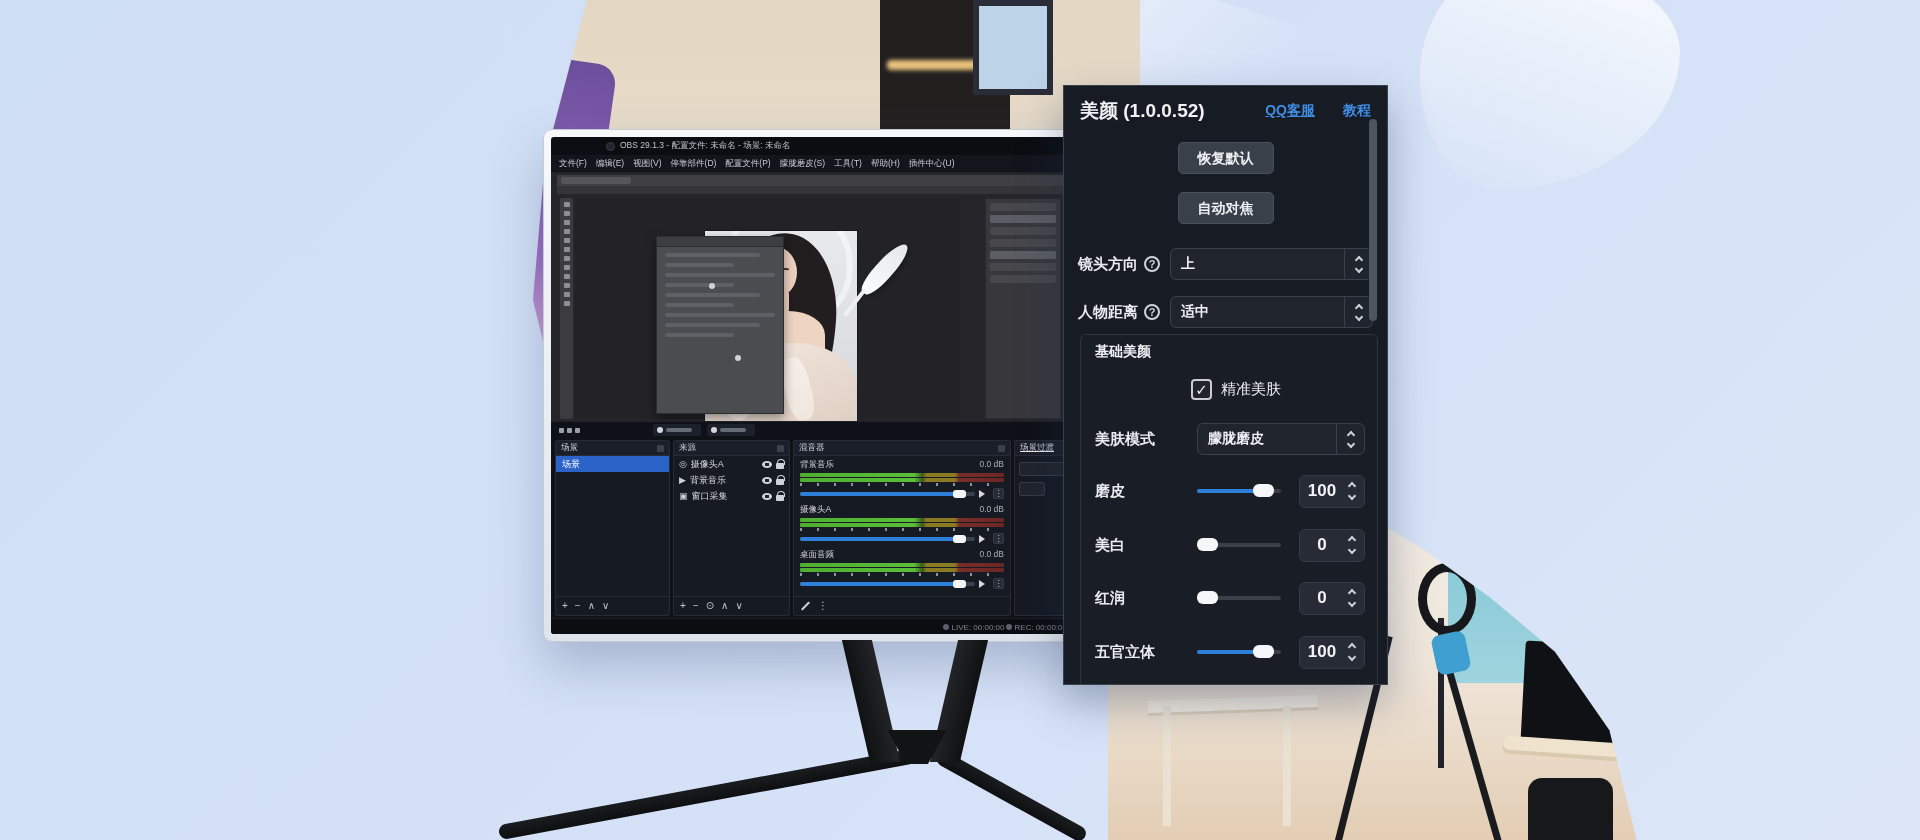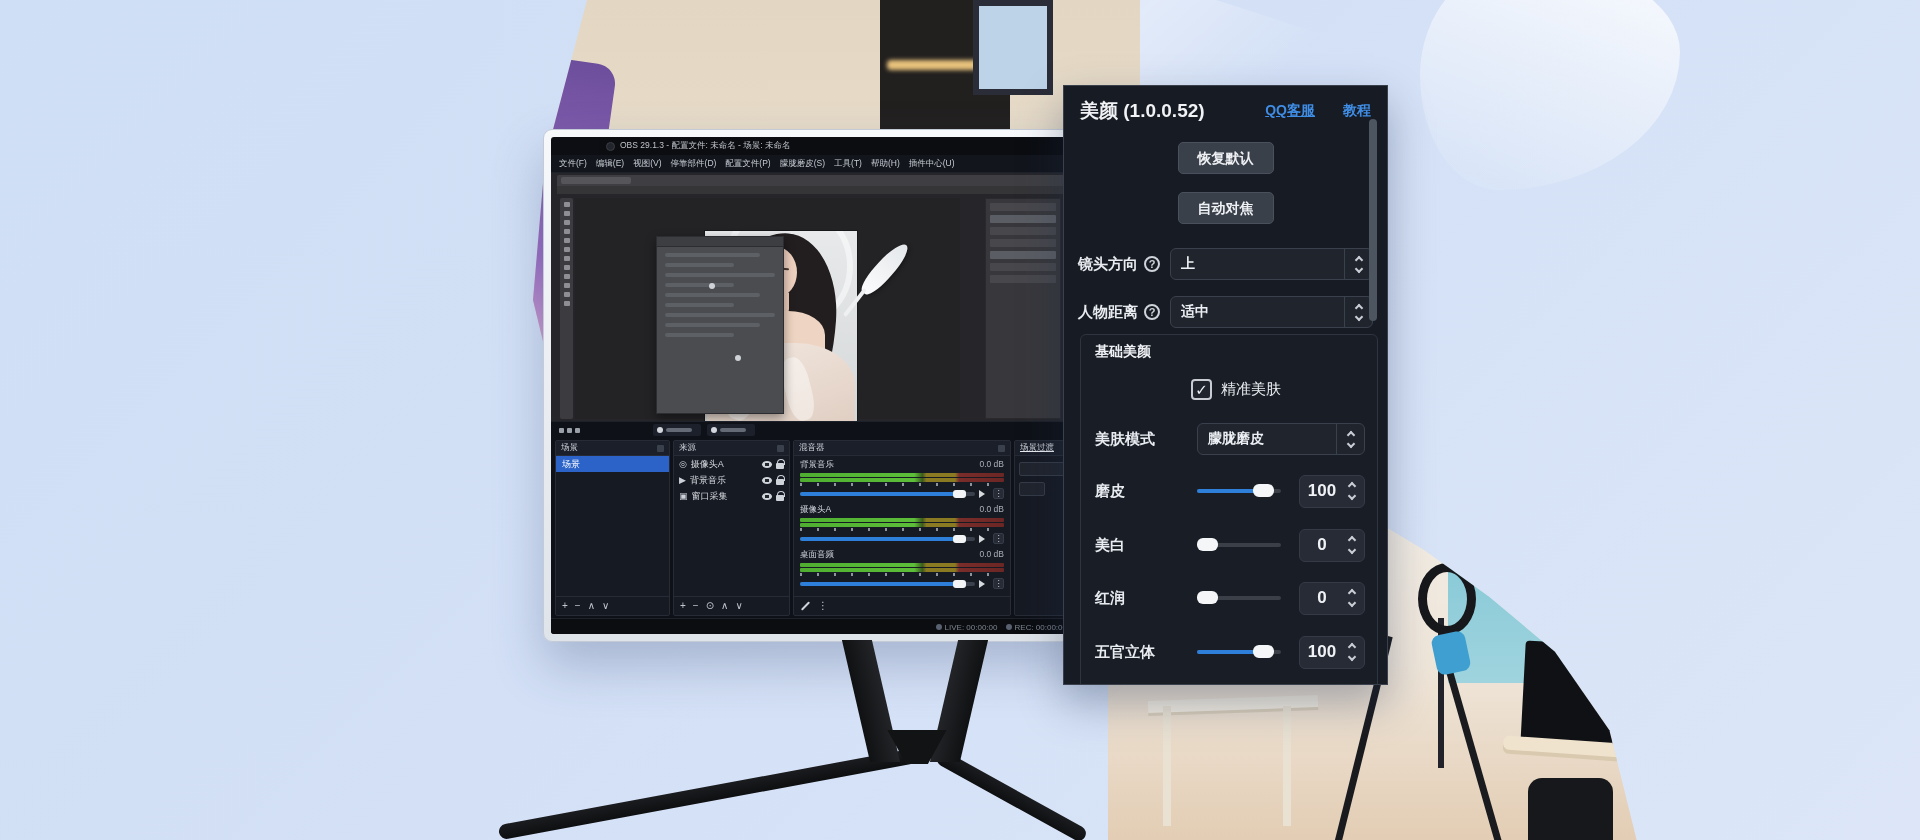--- a/index.html
+++ b/index.html
@@ -131,21 +131,21 @@
   .chan .db{color:#aab0b9;}
   .meter{height:4px;border-radius:1px;margin-bottom:1px;
     background:linear-gradient(90deg,#4fae30 0%,#5cbe39 56%,#3c5b1c 60%,#8a7a22 62%,#8a7a22 76%,#7a2d2a 78%,#6b2624 100%);}
   .ticks{height:3px;margin-bottom:2px;background:repeating-linear-gradient(90deg,#8e949e 0 2px,transparent 2px 17px);}
   .vol{display:flex;align-items:center;gap:4px;}
   .vol .vtrack{position:relative;flex:1;height:4px;background:#3b414c;border-radius:2px;}
   .vol .vfill{position:absolute;left:0;top:0;height:100%;width:93%;background:#2e7fd9;border-radius:2px;}
   .vol .vhandle{position:absolute;top:-2px;left:calc(93% - 10px);width:13px;height:8px;background:#f2f4f6;border-radius:3px;}
   .spk{width:0;height:0;border:4px solid transparent;border-right:6px solid #d6d9de;transform:rotate(180deg);}
   .vbtn{width:11px;height:11px;background:#262b35;border:1px solid #353b47;border-radius:2px;color:#cfd3da;font-size:8px;display:flex;align-items:center;justify-content:center;}
-  .statusbar{height:17px;background:#0b0d11;border-top:1px solid #1d212a;display:flex;align-items:center;justify-content:flex-end;gap:8px;padding:0 8px;color:#7f858f;font-size:8px;}
+  .statusbar{height:17px;background:#0b0d11;border-top:1px solid #1d212a;display:flex;align-items:center;justify-content:flex-end;gap:1px;padding:0 8px;color:#7f858f;font-size:8px;}
   .statusbar b{width:6px;height:6px;border-radius:50%;background:#596070;display:inline-block;margin-right:3px;}
 
   
   .neckL{position:absolute;left:856px;top:640px;width:30px;height:122px;background:linear-gradient(90deg,#101113,#232427);transform:skewX(13deg);}
   .neckR{position:absolute;left:944px;top:640px;width:30px;height:122px;background:linear-gradient(90deg,#232427,#101113);transform:skewX(-13deg);}
   .hub{position:absolute;left:878px;top:730px;width:78px;height:34px;background:#121315;clip-path:polygon(12% 0,88% 0,64% 100%,36% 100%);}
   .legL{position:absolute;left:492px;top:748px;width:424px;height:15px;background:linear-gradient(180deg,#1b1c1f,#0e0f11);border-radius:8px;transform:rotate(-10.5deg);transform-origin:right center;}
   .legR{position:absolute;left:938px;top:748px;width:168px;height:15px;background:linear-gradient(180deg,#1b1c1f,#0e0f11);border-radius:8px;transform:rotate(29deg);transform-origin:left center;}
 
   

